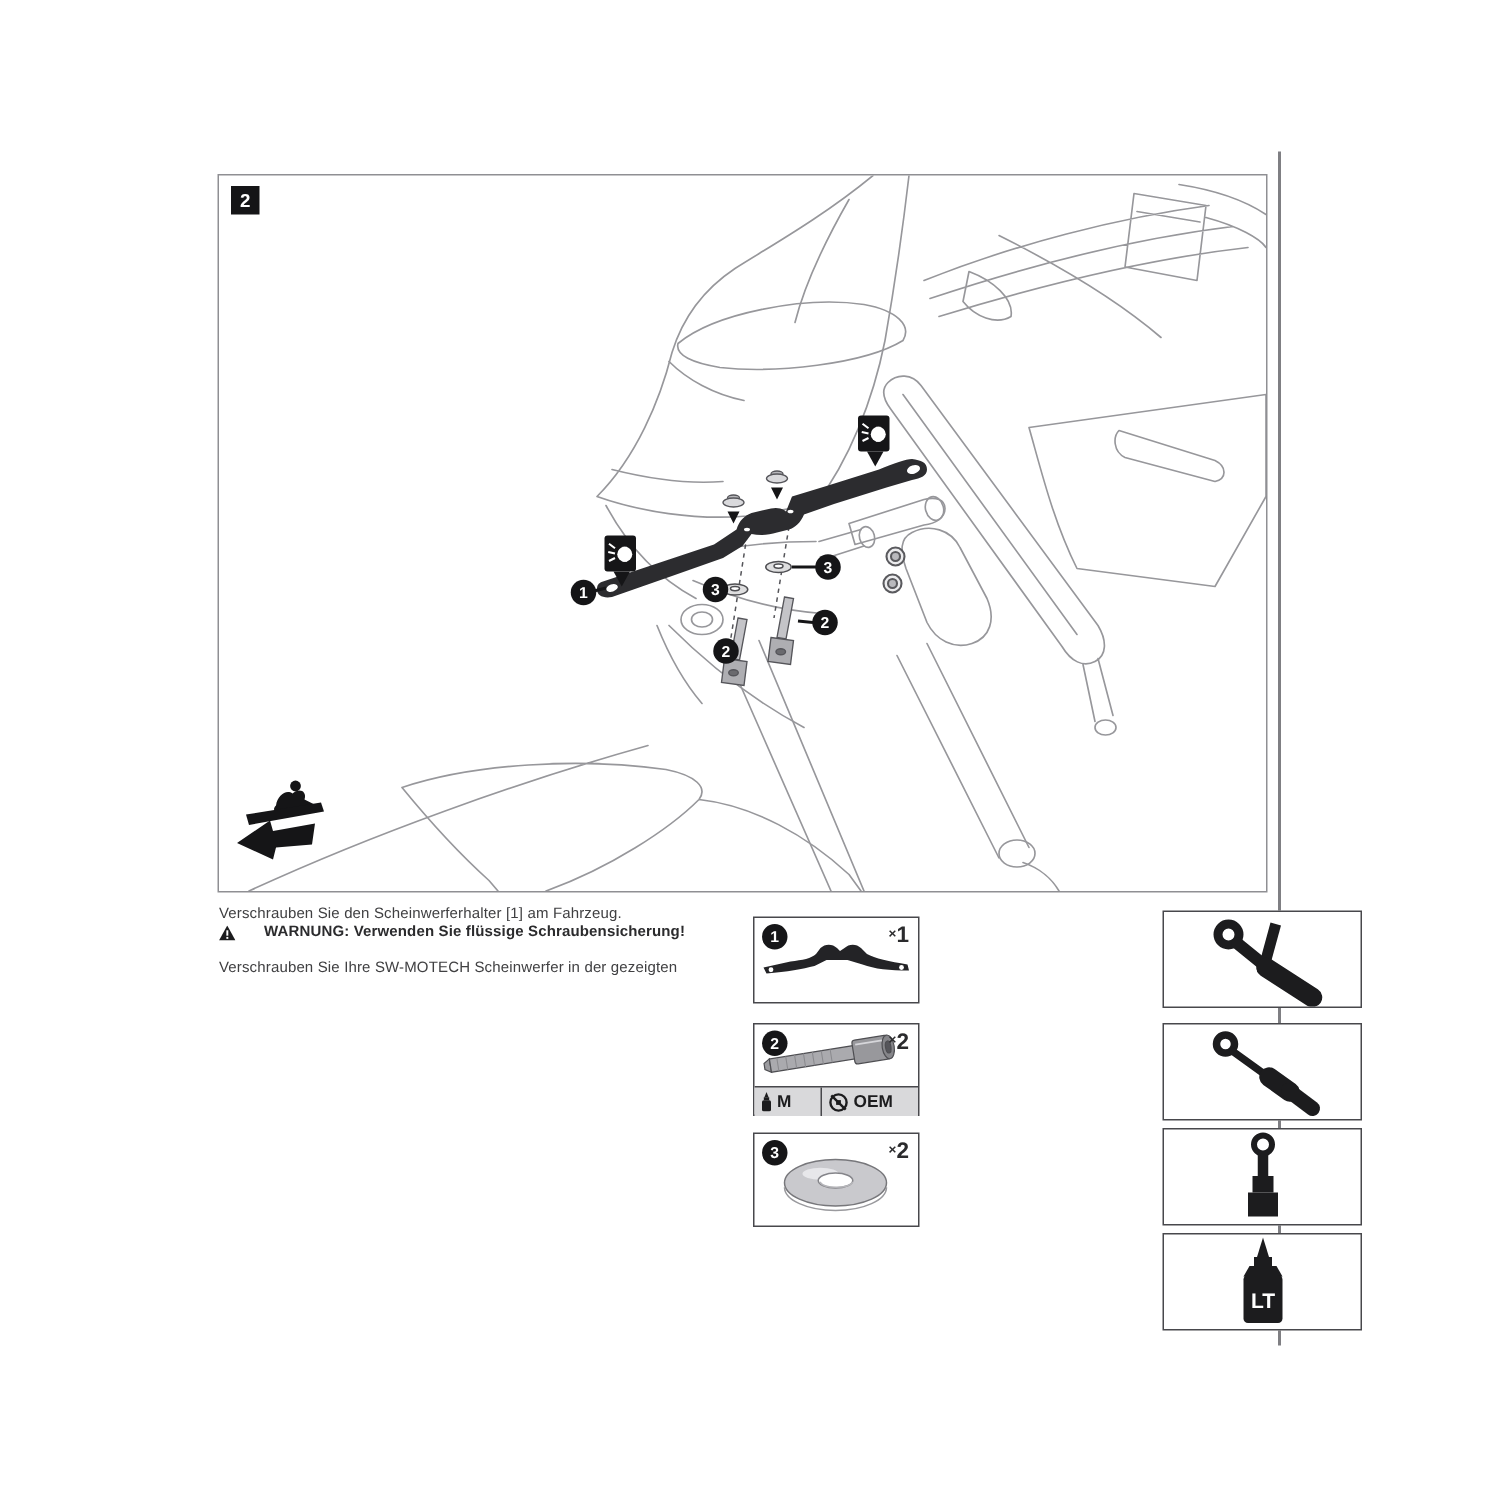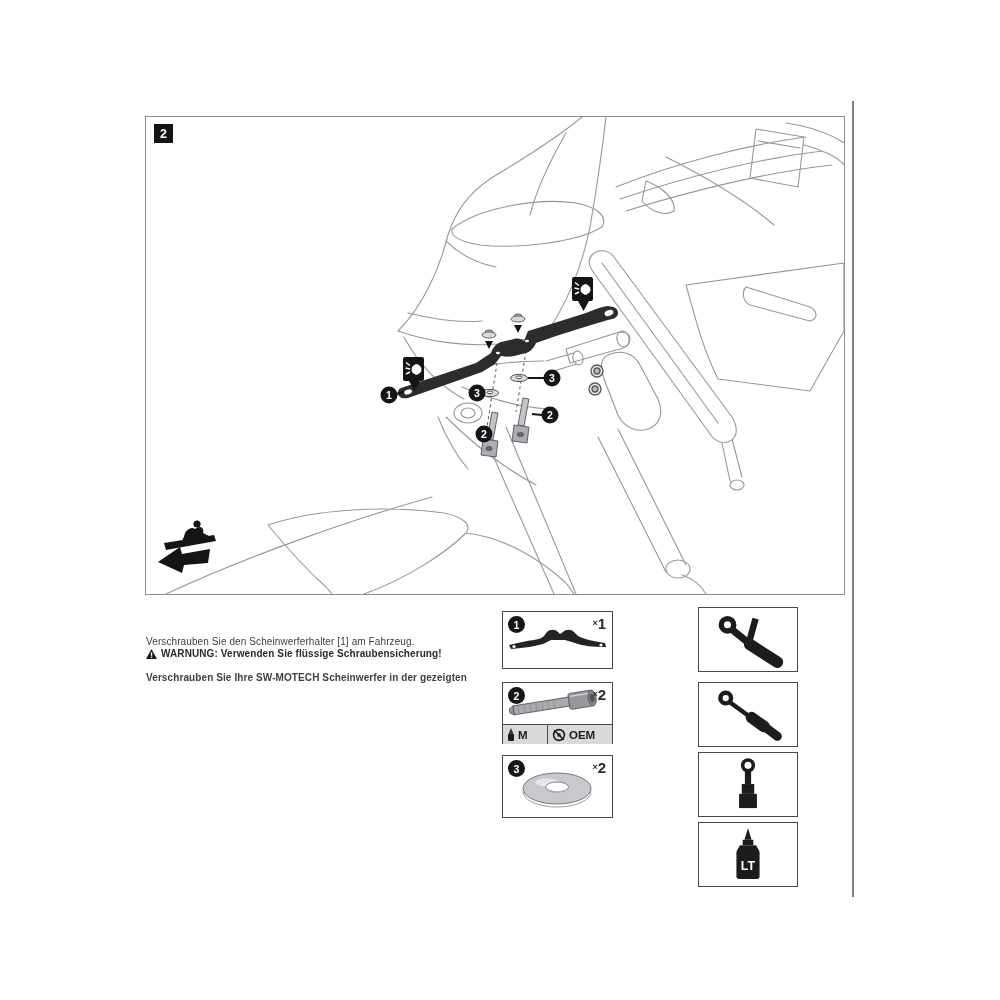--- a/index.html
+++ b/index.html
@@ -7,40 +7,40 @@
         font-family:"Liberation Sans",sans-serif;color:#3d3d3f;}
   
   .diagram-box{position:absolute;left:145px;top:116px;width:698px;height:477px;
                border:1px solid #8f8f93;background:#fff;}
   .step-badge{position:absolute;left:8px;top:7px;width:19px;height:19px;background:#151517;
               color:#fff;font-size:12.5px;font-weight:bold;display:flex;align-items:center;
               justify-content:center;}
   .page-divider{position:absolute;left:852px;top:101px;width:2px;height:796px;background:#7f7f83;}
   
   .instructions{position:absolute;left:146px;top:604px;width:370px;font-size:10px;
-                line-height:12.3px;color:#404042;letter-spacing:0.1px;margin-top:32px;}
-  .instructions .warn{font-weight:bold;color:#2b2b2d;display:flex;align-items:center;gap:4px;}
-  .instructions .p2{margin-top:11px;font-weight:bold;}
+                line-height:12.3px;color:#404042;letter-spacing:0.1px;}
+  .instructions .warn{font-weight:bold;color:#2b2b2d;display:flex;align-items:center;gap:19px;}
+  .instructions .p2{margin-top:11px;}
   .warn-tri{flex:0 0 auto;}
   
   .part-box{position:absolute;left:502px;width:111px;border:1px solid #48484c;background:#fff;box-sizing:border-box;}
   .part-box .img{position:relative;width:100%;}
   .num-badge{position:absolute;left:5px;top:4px;width:17px;height:17px;border-radius:50%;
              background:#161618;color:#fff;font-size:10.5px;font-weight:bold;display:flex;
              align-items:center;justify-content:center;z-index:2;}
   .qty{position:absolute;right:6px;top:3px;color:#2b2b2d;z-index:2;}
   .qty .x{font-size:9px;font-weight:bold;vertical-align:3px;}
   .qty .n{font-size:15px;font-weight:bold;}
   .spec-bar{display:flex;height:19px;border-top:1px solid #48484c;background:#d9d9db;
             font-size:11.5px;font-weight:bold;color:#1c1c1e;align-items:stretch;}
   .spec-cell{display:flex;align-items:center;gap:3px;padding:0 4px;}
   .spec-cell.m{width:36px;border-right:1px solid #48484c;}
   .spec-cell.oem{flex:1;}
   
-  .tool-box{position:absolute;left:698px;width:100px;height:65px;border:1px solid #48484c;
+  .tool-box{position:absolute;left:775px;width:133px;height:65px;border:1px solid #48484c;
             background:#fff;box-sizing:border-box;display:flex;align-items:center;justify-content:center;}
   svg{display:block;}
 </style>
 </head>
 <body>
 
 <div class="page">
 
   <div class="diagram-box">
     <div class="step-badge">2</div>

